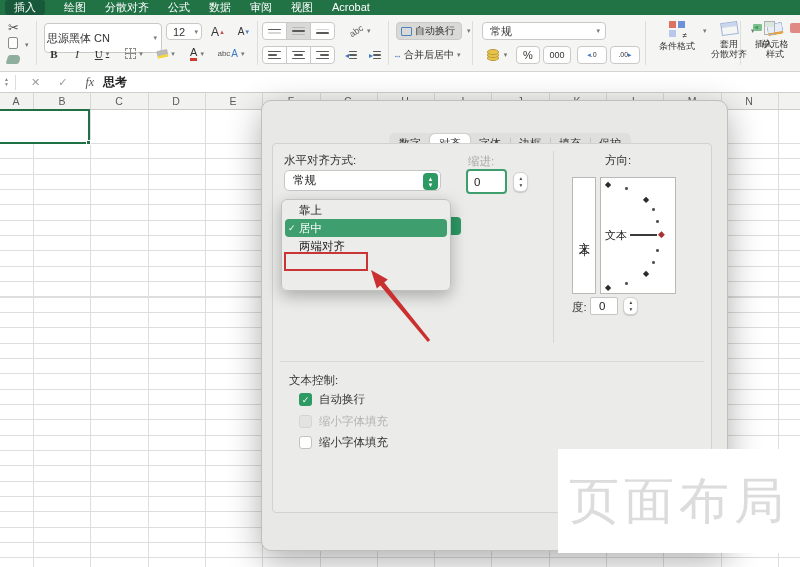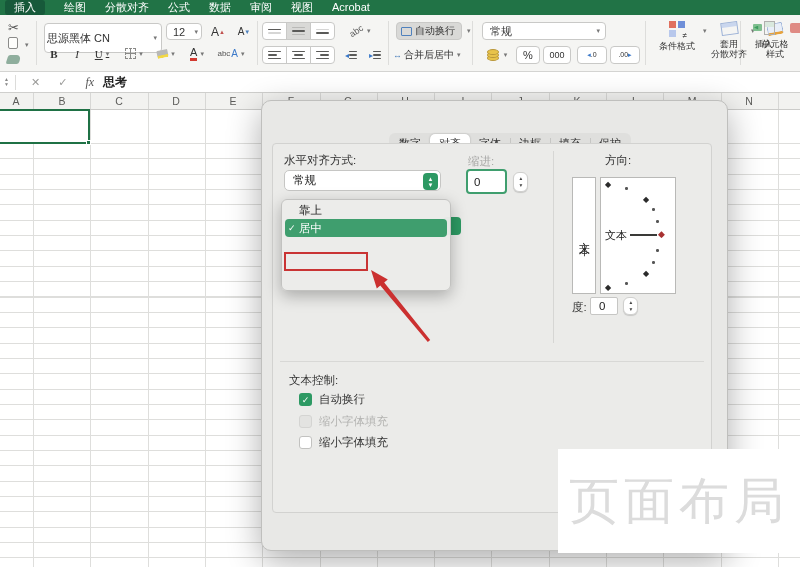--- a/index.html
+++ b/index.html
@@ -425,20 +425,23 @@
     <div class="peek"></div>
 
     <div class="menu">
       <div class="mi">
           <span>靠上</span>
         </div>
       <div class="mi sel">
         <span class="mcheck">✓</span>
         <span>居中</span>
       </div>
+      <div class="mi">
+          <span>两端对齐</span>
+        </div>
     </div>
     <div class="redbox"></div>
   </div>
 
   <div class="watermark">
     <span>页面布局</span>
   </div>
 
   <svg class="arrowsvg" width="800" height="567" viewBox="0 0 800 567">
     <polygon points="371,270 387.8,279.6 384.2,282.4 430.2,340.1 427.8,341.9 380.3,285.6 376.8,288.4" fill="#cb3030"></polygon>

